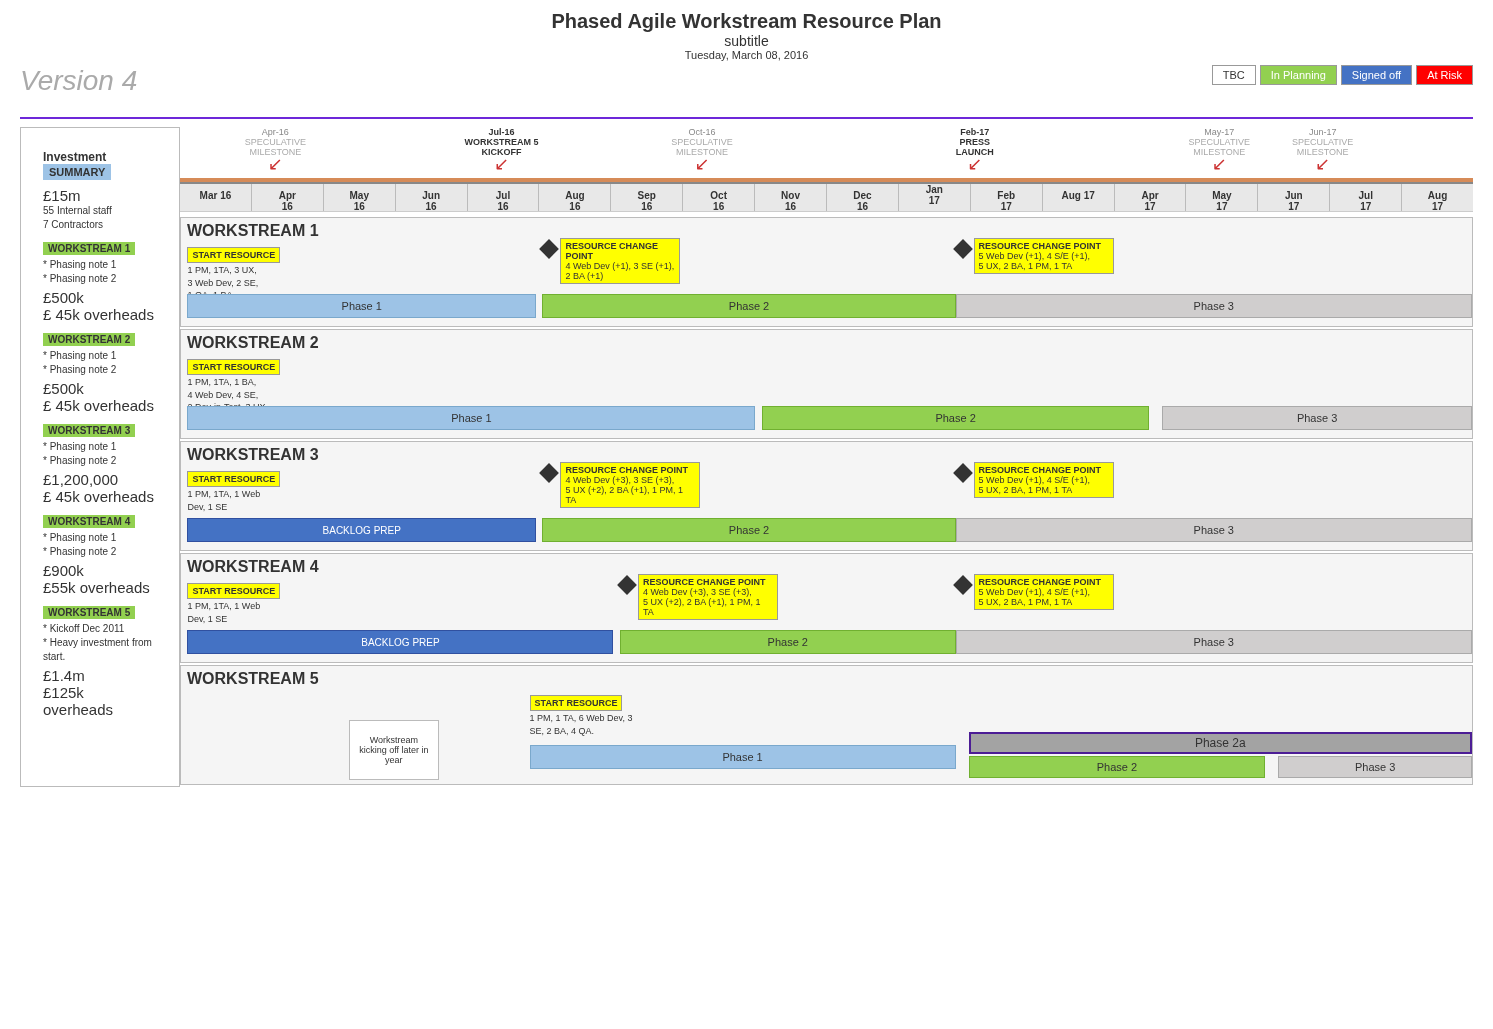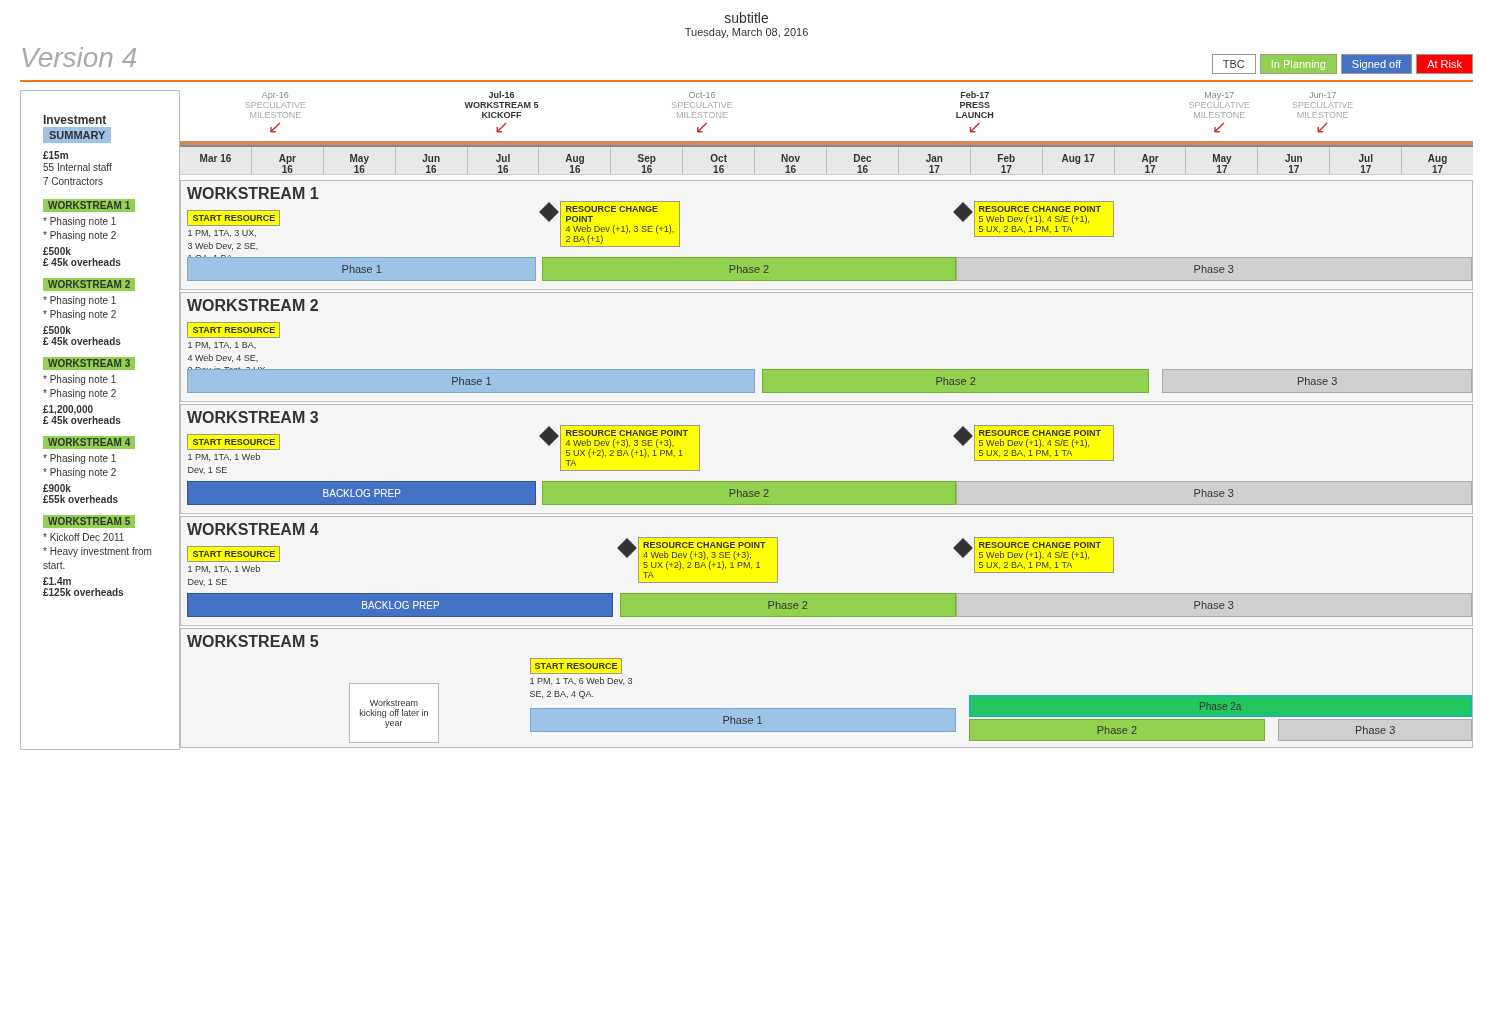--- a/index.html
+++ b/index.html
@@ -6,50 +6,51 @@
     body { font-family: Arial, sans-serif; background: #fff; color: #333; font-size: 11px; }
 
     .page { width: 1493px; min-height: 1029px; background: #fff; padding: 10px 20px; position: relative; }
 
     
     .header { text-align: center; margin-bottom: 4px; }
     .header h1 { font-size: 20px; font-weight: bold; }
     .header .subtitle { font-size: 14px; }
     .header .date { font-size: 11px; }
 
-    .top-bar { display: flex; align-items: flex-end; justify-content: space-between; margin-bottom: 8px; border-bottom: 2px solid #f97316; padding-bottom: 6px; }
+    .top-bar { display: flex; align-items: flex-start; justify-content: space-between; margin-bottom: 8px; border-bottom: 2px solid #6d28d9; padding-bottom: 20px; }
     .version { font-size: 28px; color: #aaa; font-style: italic; }
     .legend { display: flex; gap: 4px; align-items: center; }
     .legend-item { padding: 3px 10px; font-size: 11px; border: 1px solid #999; }
     .legend-tbc { background: #fff; }
     .legend-planning { background: #92d050; color: #fff; }
     .legend-signed { background: #4472c4; color: #fff; }
     .legend-risk { background: #ff0000; color: #fff; }
 
     
     .main { display: flex; gap: 0; }
     .sidebar { width: 160px; min-width: 160px; border: 1px solid #bbb; padding: 22px; background: #fff; }
     .sidebar-section { margin-bottom: 10px; }
     .sidebar-title { font-size: 12px; font-weight: bold; }
     .sidebar-ws-badge { display: inline-block; background: #92d050; color: #333; font-size: 10px; font-weight: bold; padding: 1px 5px; margin-bottom: 3px; }
     .sidebar-notes { font-size: 10px; line-height: 1.4; color: #333; }
-    .sidebar-money { font-size: 10px; margin-top: 3px; font-weight: bold; }
+    .sidebar-money { font-size: 15px; margin-top: 3px; }
 
     .gantt-area { flex: 1; overflow: hidden; }
 
     .page-num { text-align: right; font-size: 11px; margin-top: 8px; color: #555; }
 
     .summary-box { background: #9dc3e6; padding: 2px 6px; font-size: 11px; font-weight: bold; display: inline-block; margin-bottom: 4px; }
   </style>
 </head>
 <body>
 
 <div class="page">
 
   <div class="header">
+    <h1>Phased Agile Workstream Resource Plan</h1>
     <div class="subtitle">subtitle</div>
     <div class="date">Tuesday, March 08, 2016</div>
   </div>
 
   <div class="top-bar">
     <div class="version">Version 4</div>
     <div class="legend">
       <div class="legend-item legend-tbc">TBC</div>
       <div class="legend-item legend-planning">In Planning</div>
       <div class="legend-item legend-signed">Signed off</div>
@@ -142,21 +143,21 @@
           <div style="flex:1; text-align:center; border-right:1px solid #bbb; padding-top:6px; font-size:10px; font-weight:bold;">Mar 16</div>
           <div style="flex:1; text-align:center; border-right:1px solid #bbb; padding-top:6px; font-size:10px; font-weight:bold;">Apr<br>16</div>
           <div style="flex:1; text-align:center; border-right:1px solid #bbb; padding-top:6px; font-size:10px; font-weight:bold;">May<br>16</div>
           <div style="flex:1; text-align:center; border-right:1px solid #bbb; padding-top:6px; font-size:10px; font-weight:bold;">Jun<br>16</div>
           <div style="flex:1; text-align:center; border-right:1px solid #bbb; padding-top:6px; font-size:10px; font-weight:bold;">Jul<br>16</div>
           <div style="flex:1; text-align:center; border-right:1px solid #bbb; padding-top:6px; font-size:10px; font-weight:bold;">Aug<br>16</div>
           <div style="flex:1; text-align:center; border-right:1px solid #bbb; padding-top:6px; font-size:10px; font-weight:bold;">Sep<br>16</div>
           <div style="flex:1; text-align:center; border-right:1px solid #bbb; padding-top:6px; font-size:10px; font-weight:bold;">Oct<br>16</div>
           <div style="flex:1; text-align:center; border-right:1px solid #bbb; padding-top:6px; font-size:10px; font-weight:bold;">Nov<br>16</div>
           <div style="flex:1; text-align:center; border-right:1px solid #bbb; padding-top:6px; font-size:10px; font-weight:bold;">Dec<br>16</div>
-          <div style="flex:1; text-align:center; border-right:1px solid #bbb; padding-top:6px; font-size:10px; font-weight:bold;">Jan<br>17</div>
+          <div style="flex:1; text-align:center; border-right:1px solid #bbb; font-size:10px; font-weight:bold;">Jan<br>17</div>
           <div style="flex:1; text-align:center; border-right:1px solid #bbb; padding-top:6px; font-size:10px; font-weight:bold;">Feb<br>17</div>
           <div style="flex:1; text-align:center; border-right:1px solid #bbb; padding-top:6px; font-size:10px; font-weight:bold;">Aug 17</div>
           <div style="flex:1; text-align:center; border-right:1px solid #bbb; padding-top:6px; font-size:10px; font-weight:bold;">Apr<br>17</div>
           <div style="flex:1; text-align:center; border-right:1px solid #bbb; padding-top:6px; font-size:10px; font-weight:bold;">May<br>17</div>
           <div style="flex:1; text-align:center; border-right:1px solid #bbb; padding-top:6px; font-size:10px; font-weight:bold;">Jun<br>17</div>
           <div style="flex:1; text-align:center; border-right:1px solid #bbb; padding-top:6px; font-size:10px; font-weight:bold;">Jul<br>17</div>
           <div style="flex:1; text-align:center; padding-top:6px; font-size:10px; font-weight:bold;">Aug<br>17</div>
         </div>
       </div>
 
@@ -282,21 +283,21 @@
         </div>
         <div style="position:relative; height:90px; margin:0 0 4px 0;">
 
           <div style="position:absolute; left:13%; top:30px; background:#fff; border:1px solid #bbb; padding:14px 5px; font-size:9px; width:90px; text-align:center;">Workstream kicking off later in year</div>
 
           <div style="position:absolute; left:27%; top:5px; background:#ffff00; border:1px solid #999; padding:2px 4px; font-size:9px; font-weight:bold;">START RESOURCE</div>
           <div style="position:absolute; left:27%; top:22px; font-size:9px; color:#333; line-height:1.4;">1 PM, 1 TA, 6 Web Dev, 3<br>SE, 2 BA, 4 QA.</div>
 
           <div style="position:absolute; left:27%; top:55px; width:33%; height:24px; background:#9dc3e6; border:1px solid #7aa8cc; display:flex; align-items:center; justify-content:center; font-size:11px;">Phase 1</div>
 
-          <div style="position:absolute; left:61%; top:42px; right:0; height:22px; background:#22c55e; border:2px solid #14b8a6; display:flex; align-items:center; justify-content:center; font-size:10px;">Phase 2a</div>
+          <div style="position:absolute; left:61%; top:42px; right:0; height:22px; background:#a3a3a3; border:2px solid #4c1d95; display:flex; align-items:center; justify-content:center; font-size:12px;">Phase 2a</div>
 
           <div style="position:absolute; left:61%; top:66px; width:23%; height:22px; background:#92d050; border:1px solid #70b030; display:flex; align-items:center; justify-content:center; font-size:11px;">Phase 2</div>
 
           <div style="position:absolute; left:85%; top:66px; right:0; height:22px; background:#d0cece; border:1px solid #aaa; display:flex; align-items:center; justify-content:center; font-size:11px;">Phase 3</div>
         </div>
       </div>
 
     </div>
   </div>
 

